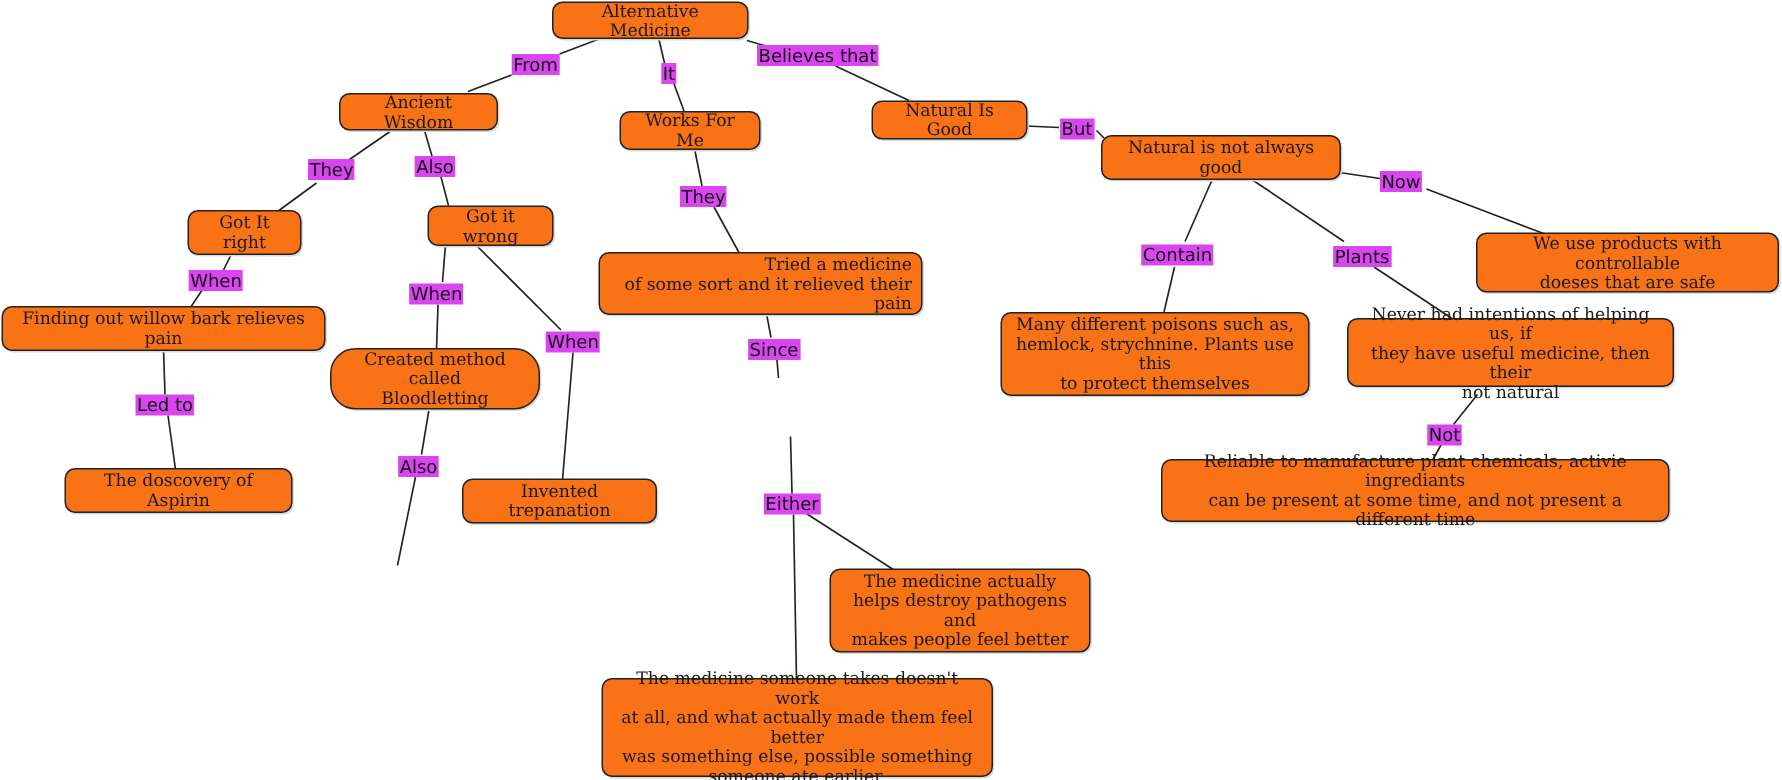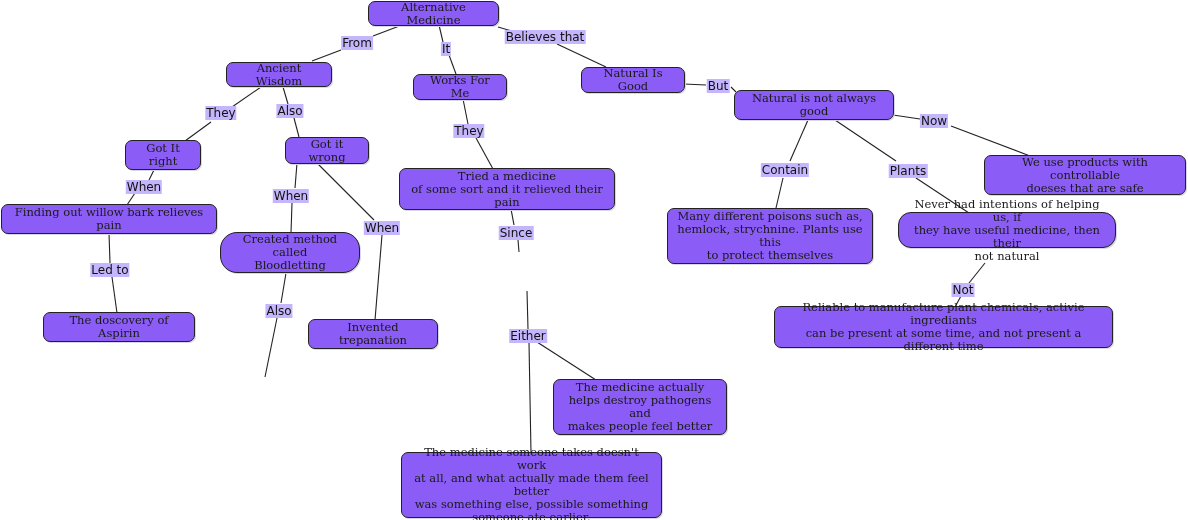--- a/index.html
+++ b/index.html
@@ -1,42 +1,42 @@
 <!DOCTYPE html>
 <html><head>
   <meta charset="utf-8">
   <style>
     html, body { margin: 0; padding: 0; background: #ffffff; }
     #canvas { position: relative; width: 1188px; height: 520px; overflow: hidden; background: #ffffff; }
     #links { position: absolute; left: 0; top: 0; width: 1188px; height: 520px; }
     .node {
       position: absolute;
       box-sizing: border-box;
-      background: #8b5cf6;
+      background: #f97316;
       border: 1px solid #222222;
       border-radius: 7px;
       font-family: "DejaVu Serif", "Liberation Serif", serif;
       font-size: 11.5px;
       line-height: 13px;
       color: #1a1a1a;
       text-align: center;
       display: flex;
       align-items: center;
       justify-content: center;
       white-space: pre-line;
       padding: 2px 6px;
       box-shadow: 1px 1px 0 #d6dadd;
     }
     .lbl {
       position: absolute;
       font-family: "DejaVu Sans", "Liberation Sans", sans-serif;
       font-size: 12px;
       line-height: 14px;
       color: #111111;
-      background: #c4b5fd;
+      background: #d946ef;
       white-space: nowrap;
       transform: translate(-50%, -50%);
       padding: 0 1px;
     }
   </style>
 </head>
 <body>
 
 <div id="canvas">
   <svg id="links" xmlns="http://www.w3.org/2000/svg">
@@ -123,32 +123,32 @@
   <div class="node" style="left:413px;top:74px;width:94px;height:26px;">Works For Me</div>
   <div class="node" style="left:581px;top:67px;width:104px;height:26px;">Natural Is Good</div>
   <div class="node" style="left:734px;top:90px;width:160px;height:30px;">Natural is not always good</div>
   <div class="node" style="left:125px;top:140px;width:76px;height:30px;">Got It right</div>
   <div class="node" style="left:261px;top:137px;width:84px;height:27px;margin-left:24px;">Got it wrong</div>
   <div class="node" style="left:1px;top:204px;width:216px;height:30px;">Finding out willow bark relieves pain</div>
   <div class="node" style="left:43px;top:312px;width:152px;height:30px;">The doscovery of Aspirin</div>
   <div class="node" style="left:220px;top:232px;width:140px;height:41px;border-radius:17px;">Created method called
 Bloodletting</div>
   <div class="node" style="left:308px;top:319px;width:130px;height:30px;">Invented trepanation</div>
-  <div class="node" style="left:399px;top:168px;width:216px;height:42px;">Tried a medicine
+  <div class="node" style="left:399px;top:168px;width:216px;height:42px;text-align:right;">Tried a medicine
 of some sort and it relieved their pain</div>
   <div class="node" style="left:553px;top:379px;width:174px;height:56px;">The medicine actually
 helps destroy pathogens and
 makes people feel better</div>
   <div class="node" style="left:401px;top:452px;width:261px;height:66px;">The medicine someone takes doesn't work
 at all, and what actually made them feel better
 was something else, possible something
 someone ate earlier.</div>
   <div class="node" style="left:667px;top:208px;width:206px;height:56px;text-align:center;">Many different poisons such as,
 hemlock, strychnine. Plants use this
 to protect themselves</div>
-  <div class="node" style="left:898px;top:212px;width:218px;height:36px;border-radius:13px;">Never had intentions of helping us, if
+  <div class="node" style="left:898px;top:212px;width:218px;height:46px;">Never had intentions of helping us, if
 they have useful medicine, then their
 not natural</div>
   <div class="node" style="left:984px;top:155px;width:202px;height:40px;">We use products with controllable
 doeses that are safe</div>
   <div class="node" style="left:774px;top:306px;width:339px;height:42px;">Reliable to manufacture plant chemicals, activie ingrediants
 can be present at some time, and not present a different time</div>
 </div>
 
 </body></html>

